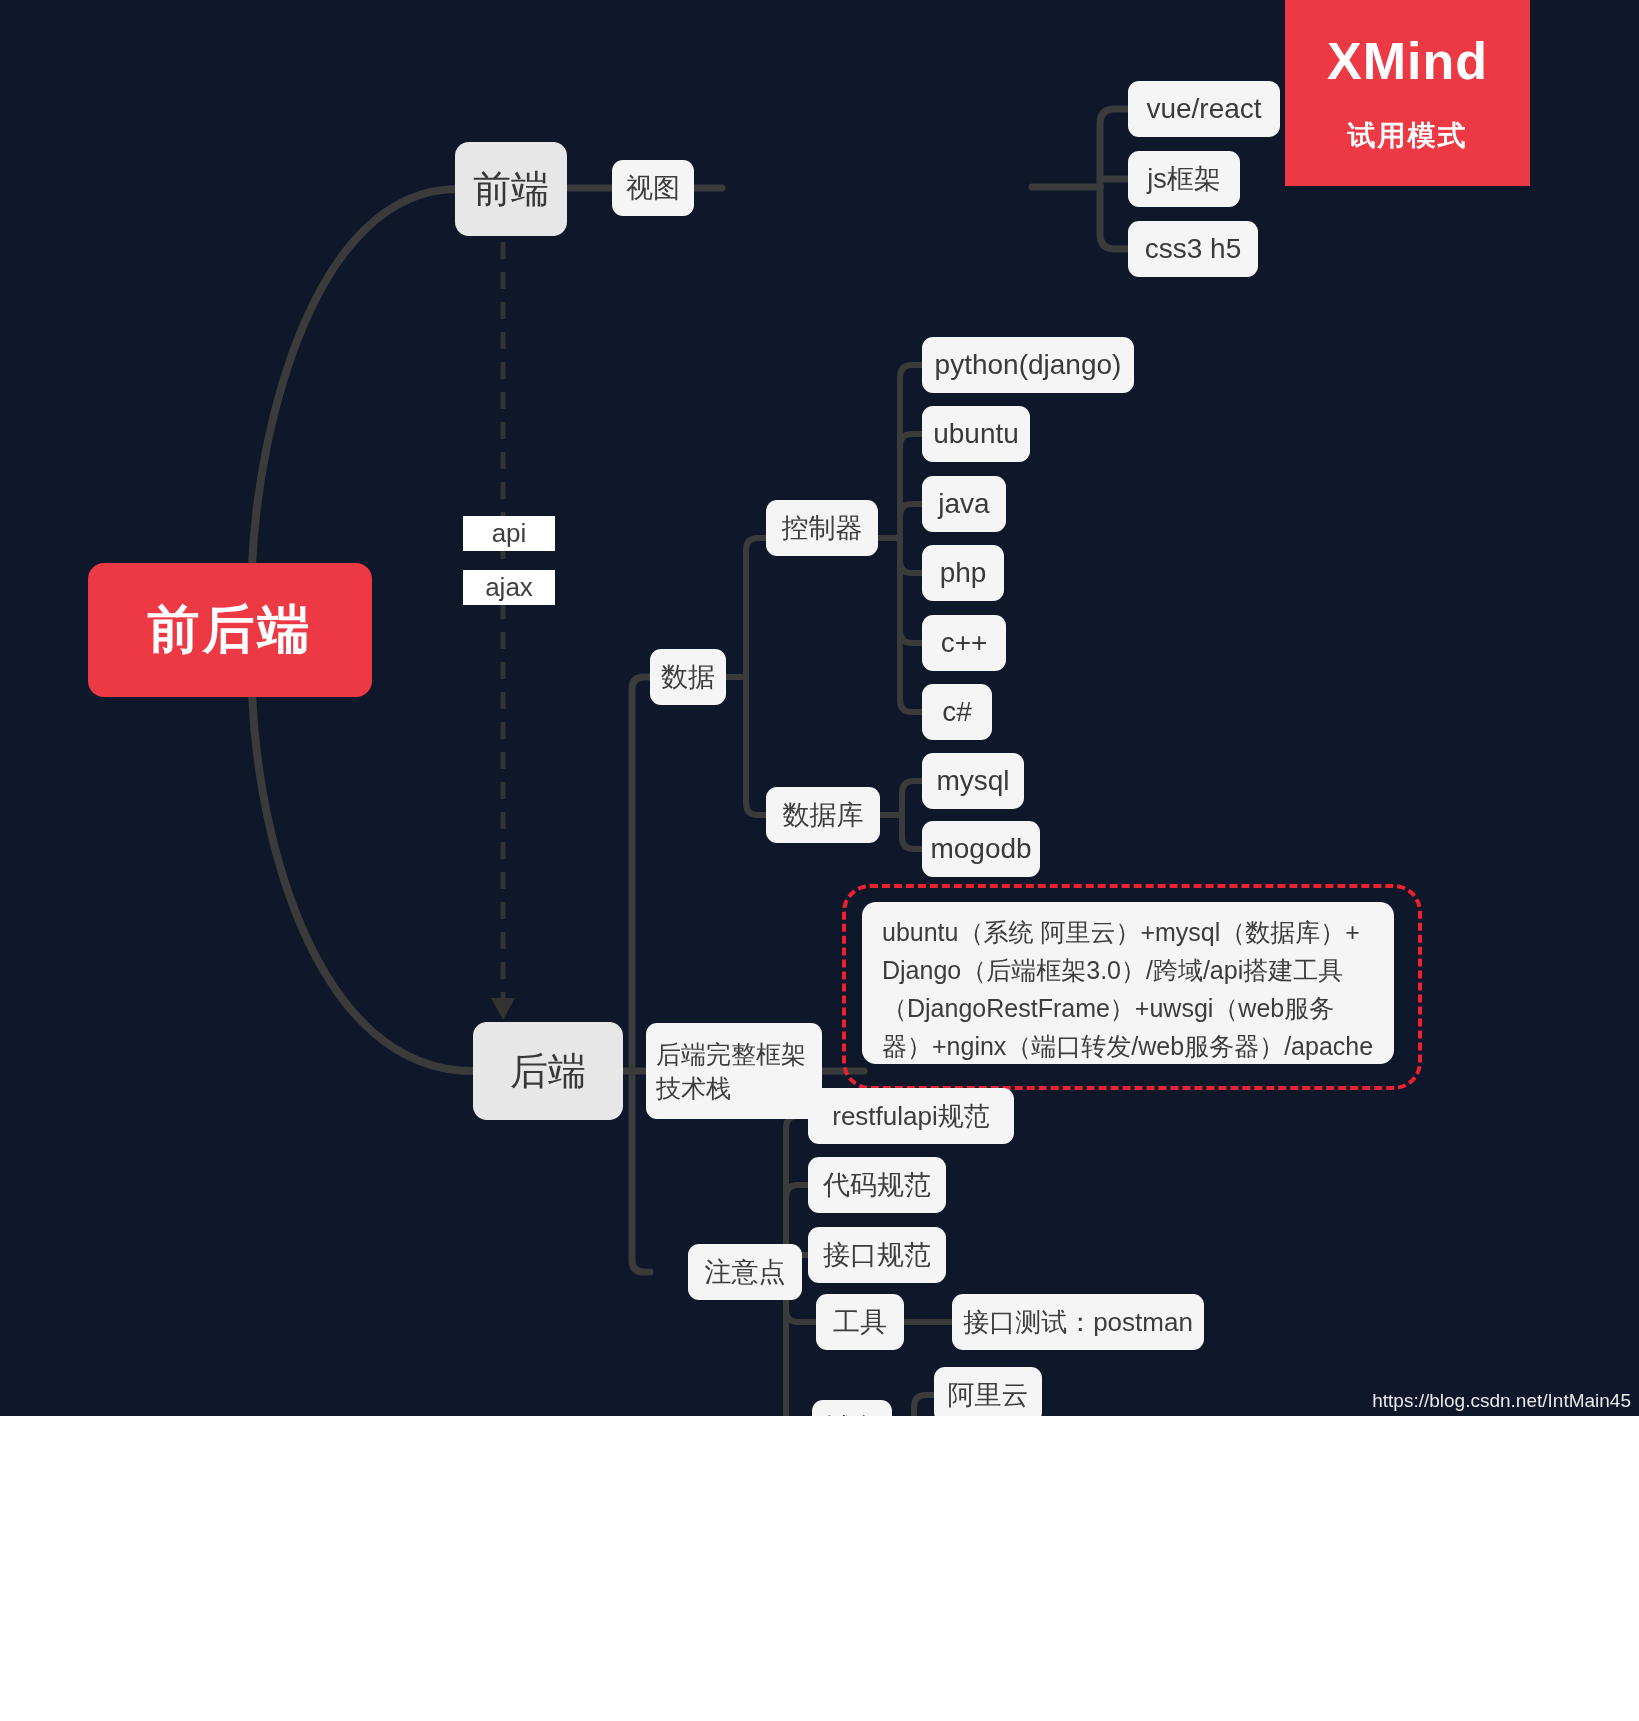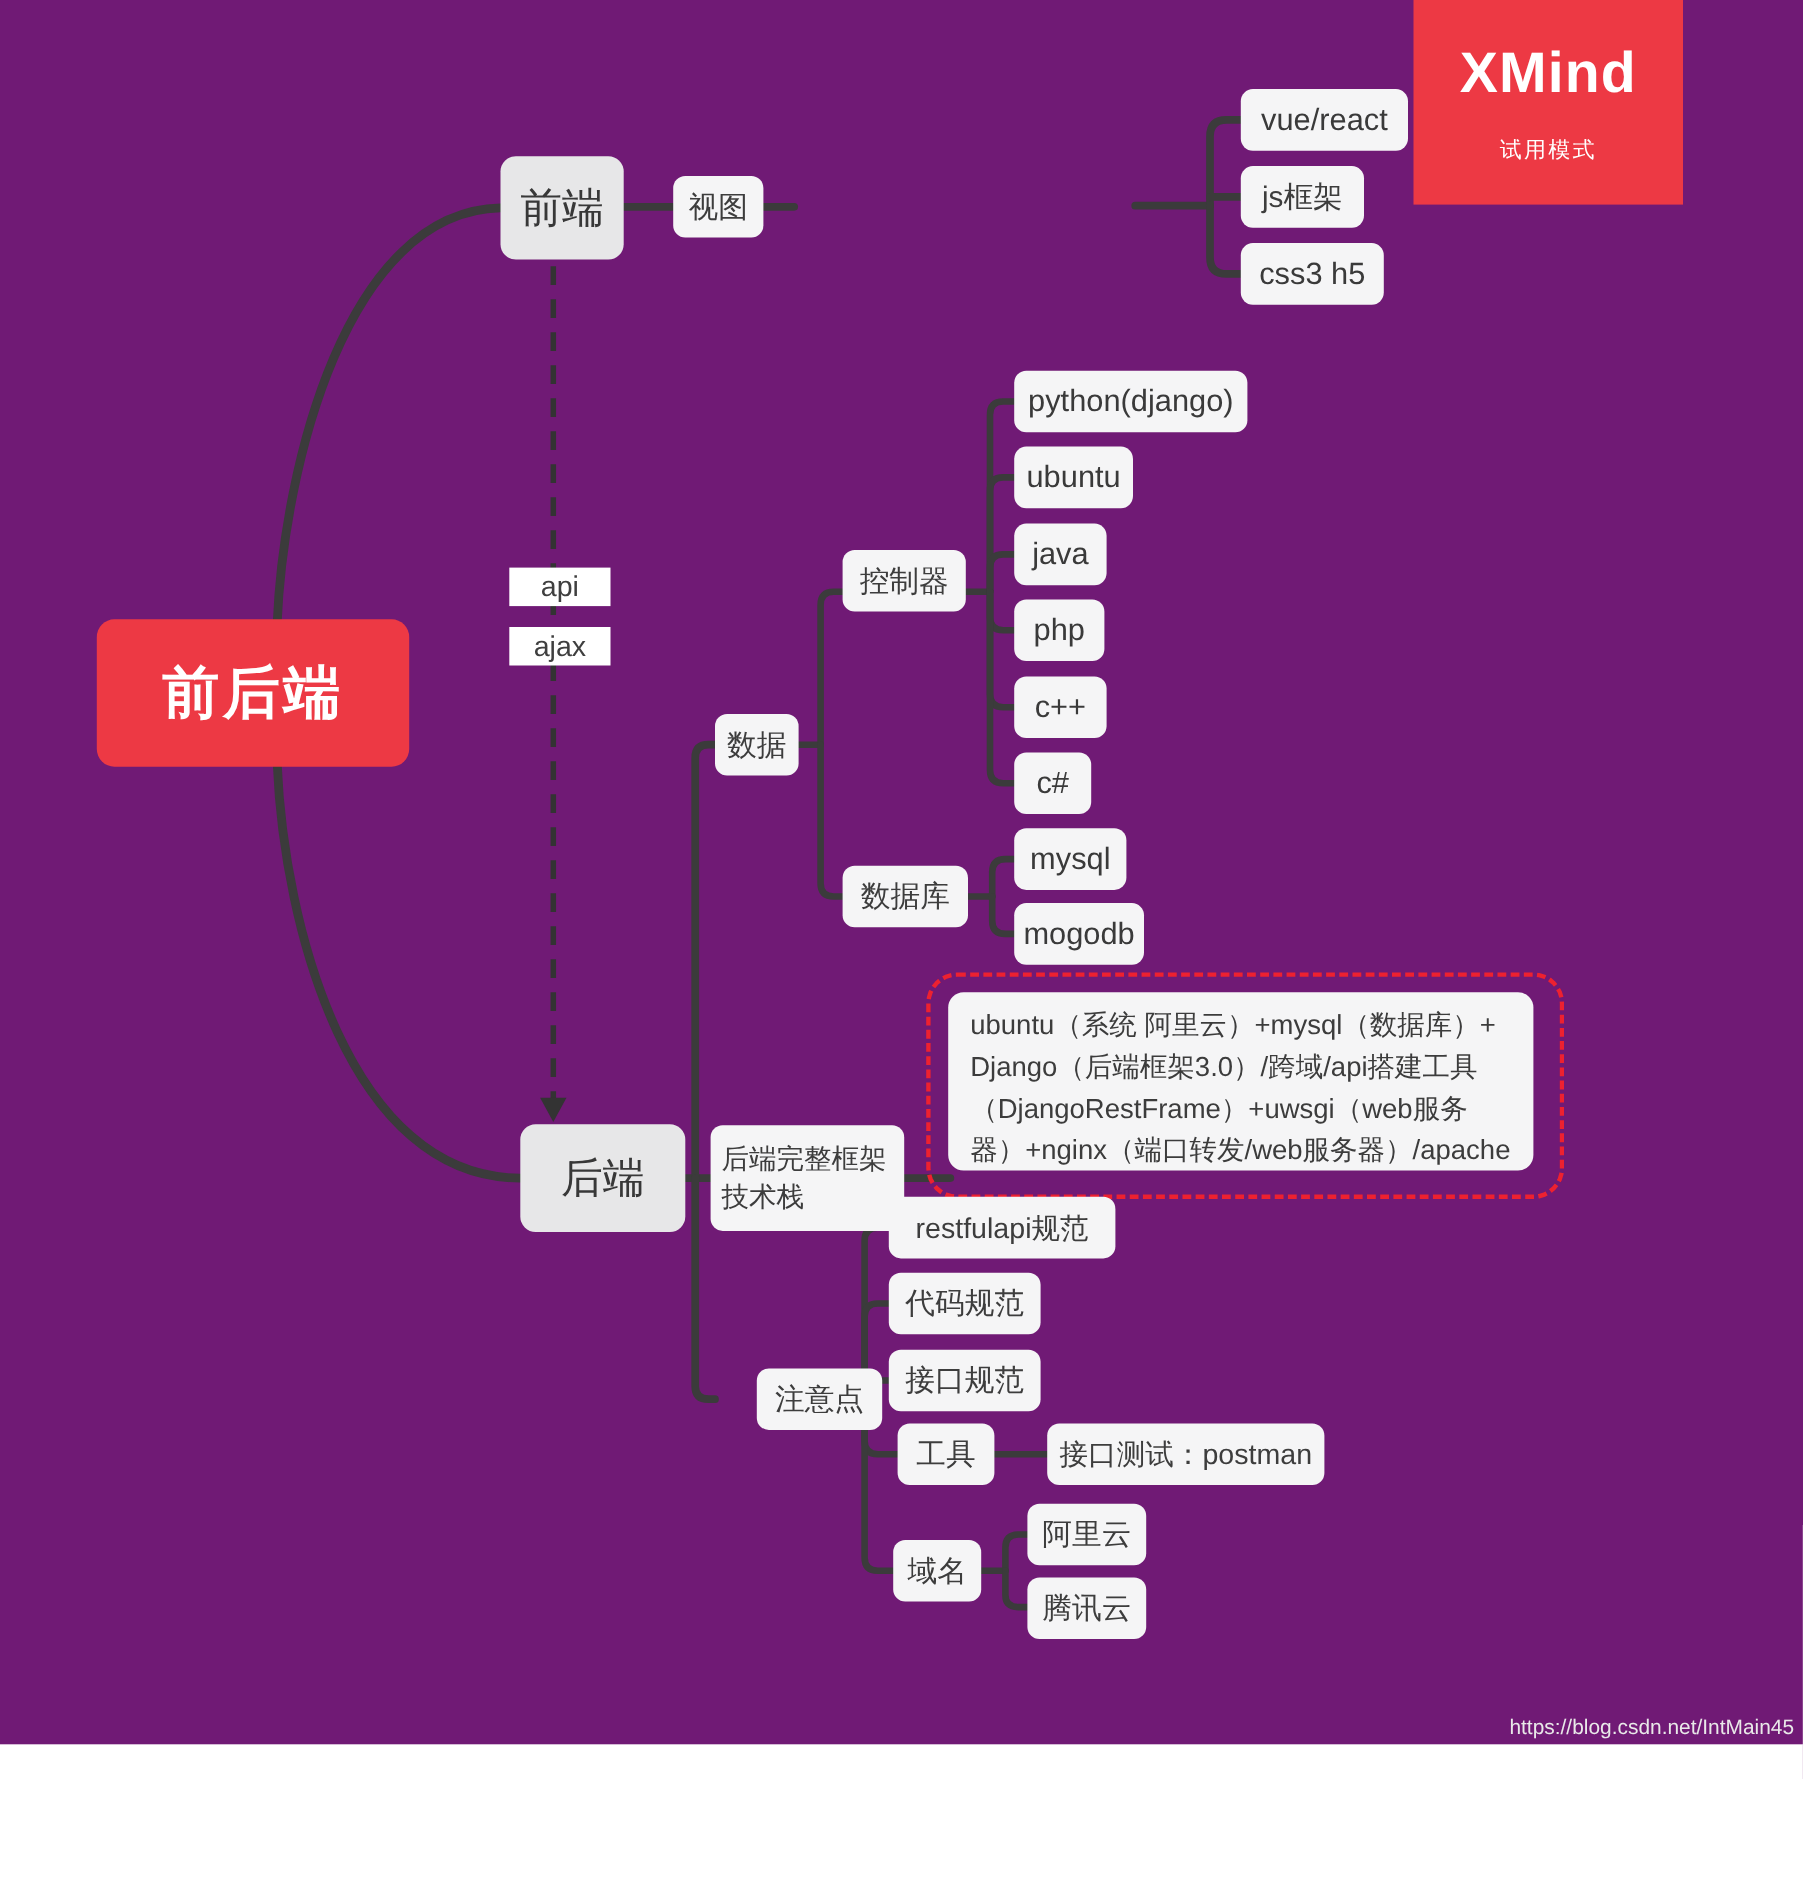--- a/index.html
+++ b/index.html
@@ -1,30 +1,30 @@
 <!DOCTYPE html>
 <html><head>
 <meta charset="utf-8">
 <style>
   html,body{margin:0;padding:0;background:#ffffff;}
   body{font-family:"Liberation Sans","DejaVu Sans",sans-serif;}
-  .canvas{position:relative;width:1639px;height:1586px;background:#701a75;overflow:hidden;}
+  .canvas{position:relative;width:1639px;height:1416px;background:#0f172a;overflow:hidden;}
   svg.wires{position:absolute;left:0;top:0;z-index:1;}
   .node{position:absolute;z-index:3;display:flex;align-items:center;justify-content:center;
         color:#3d3d3d;border-radius:11px;background:#f5f5f6;box-sizing:border-box;
         white-space:nowrap;}
   .main-topic{background:#e7e7e8;border-radius:14px;font-size:38px;font-weight:500;color:#383838;}
   .sub{font-size:27px;}
   .latin{font-size:28px;color:#3a3a3a;}
   .root-node{background:#ed3944;border-radius:16px;color:#ffffff;font-size:52px;
              font-weight:bold;letter-spacing:3px;z-index:3;}
   .badge{position:absolute;background:#ed3944;color:#ffffff;display:flex;flex-direction:column;
          align-items:center;justify-content:center;z-index:4;}
   .badge .brand{font-size:52px;font-weight:bold;letter-spacing:1px;}
-  .badge .mode{font-size:20px;font-weight:normal;margin-top:26px;letter-spacing:2px;}
+  .badge .mode{font-size:28px;font-weight:bold;margin-top:26px;letter-spacing:2px;}
   .link-label{position:absolute;z-index:3;background:#ffffff;color:#3f3f3f;font-size:26px;
               text-align:center;padding:2px 6px;}
   .dashed-box{position:absolute;border:4px dashed #ed2130;border-radius:28px;z-index:2;
               background:transparent;}
   .note-box{position:absolute;background:#f5f5f6;border-radius:14px;z-index:3;
             font-size:25px;line-height:38px;color:#3c3c3c;padding:11px 20px;
             box-sizing:border-box;word-break:break-all;overflow-wrap:anywhere;}
   .framework-label{position:absolute;z-index:3;background:#f5f5f6;border-radius:11px;
             font-size:25px;line-height:34px;color:#3d3d3d;padding:12px 10px;
             box-sizing:border-box;display:flex;align-items:center;}

